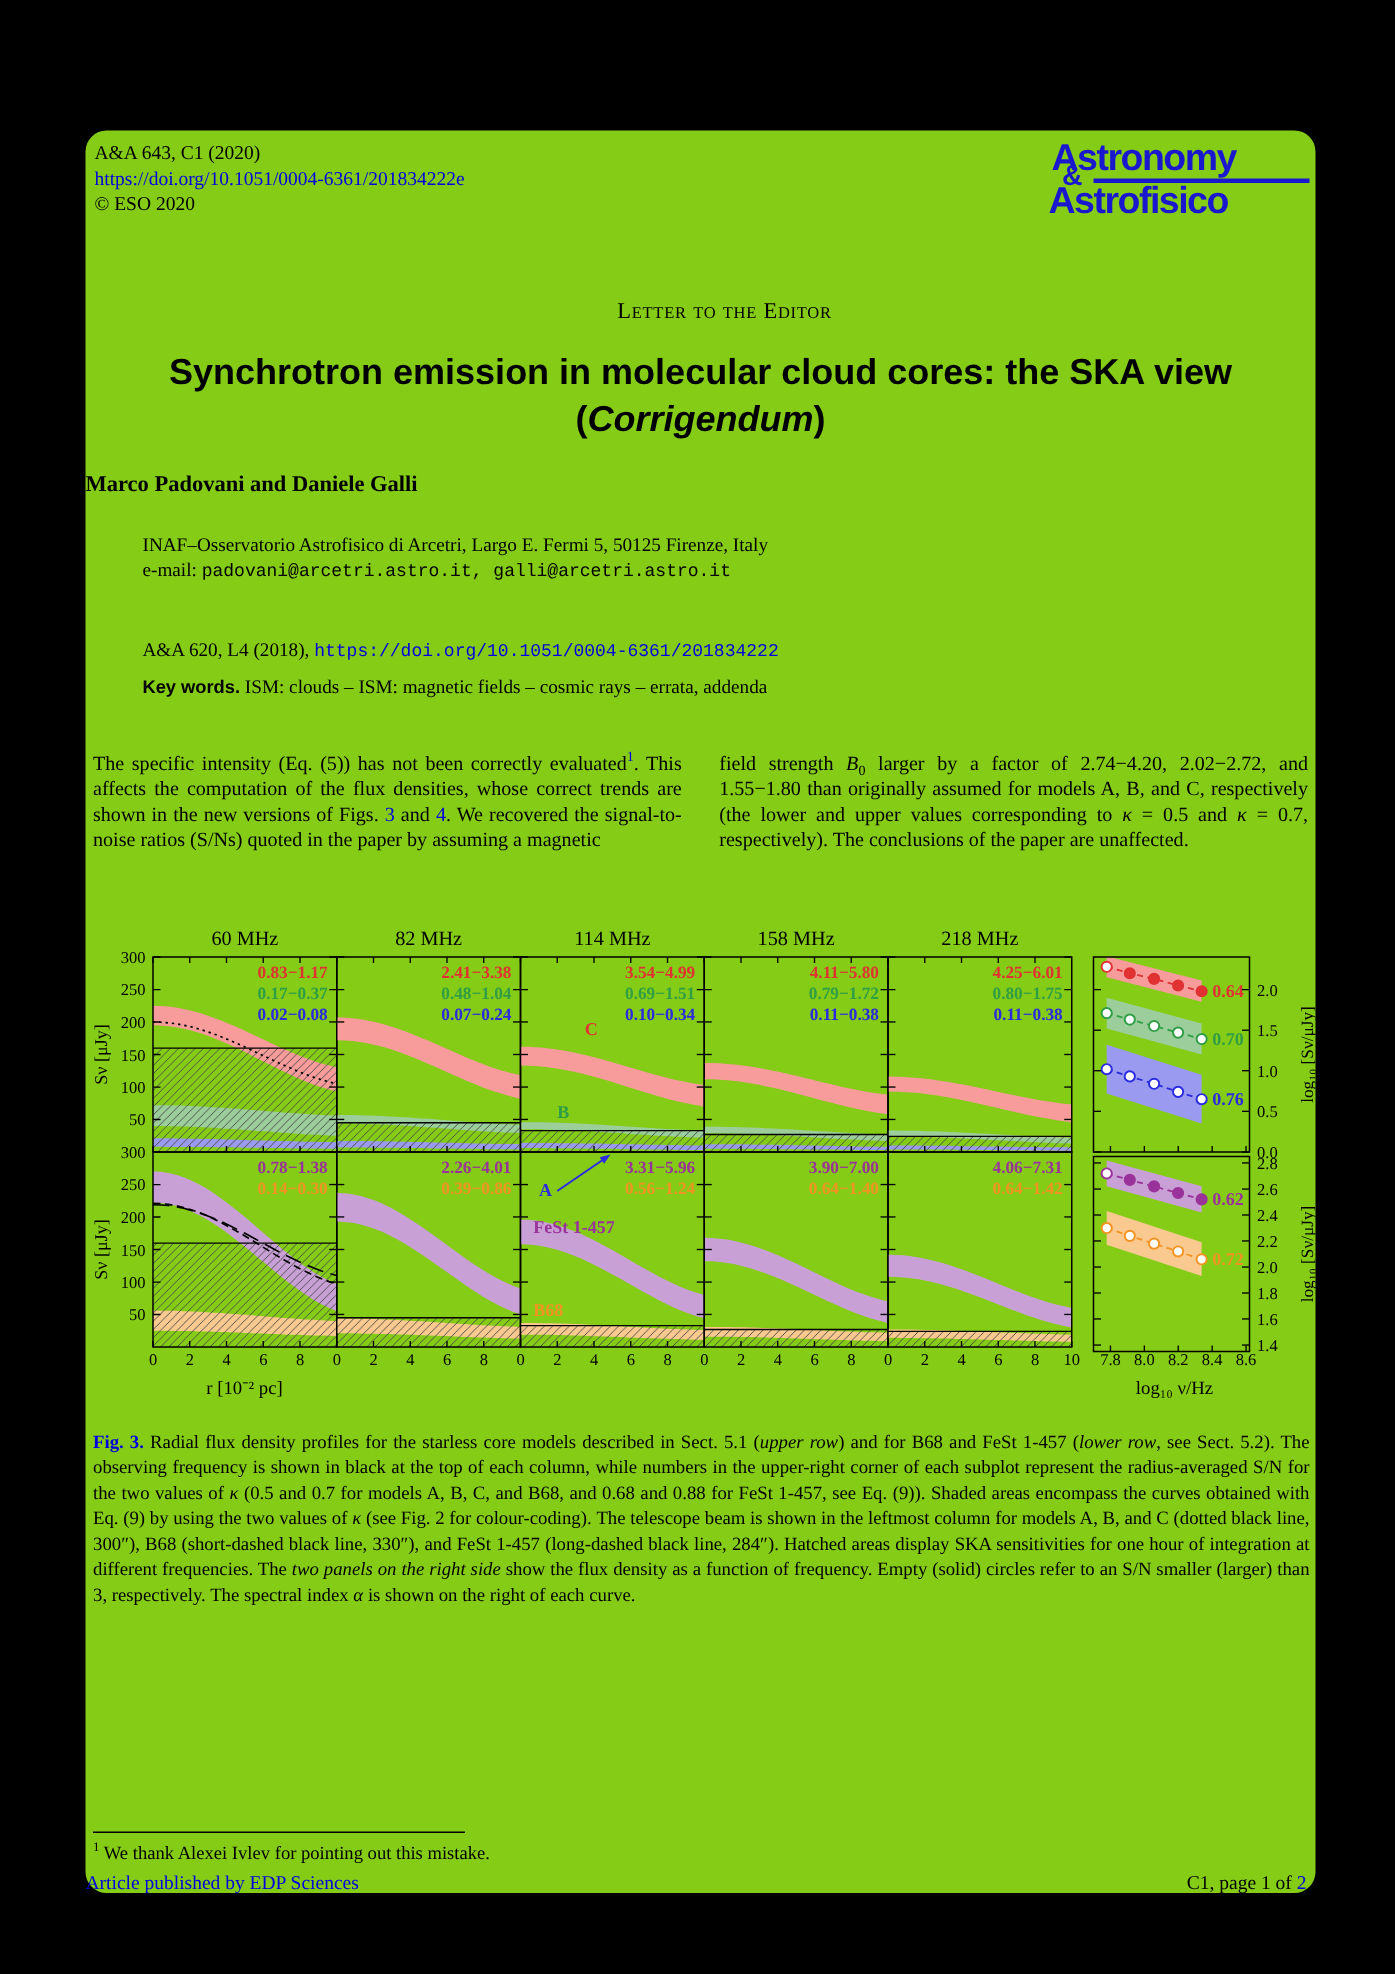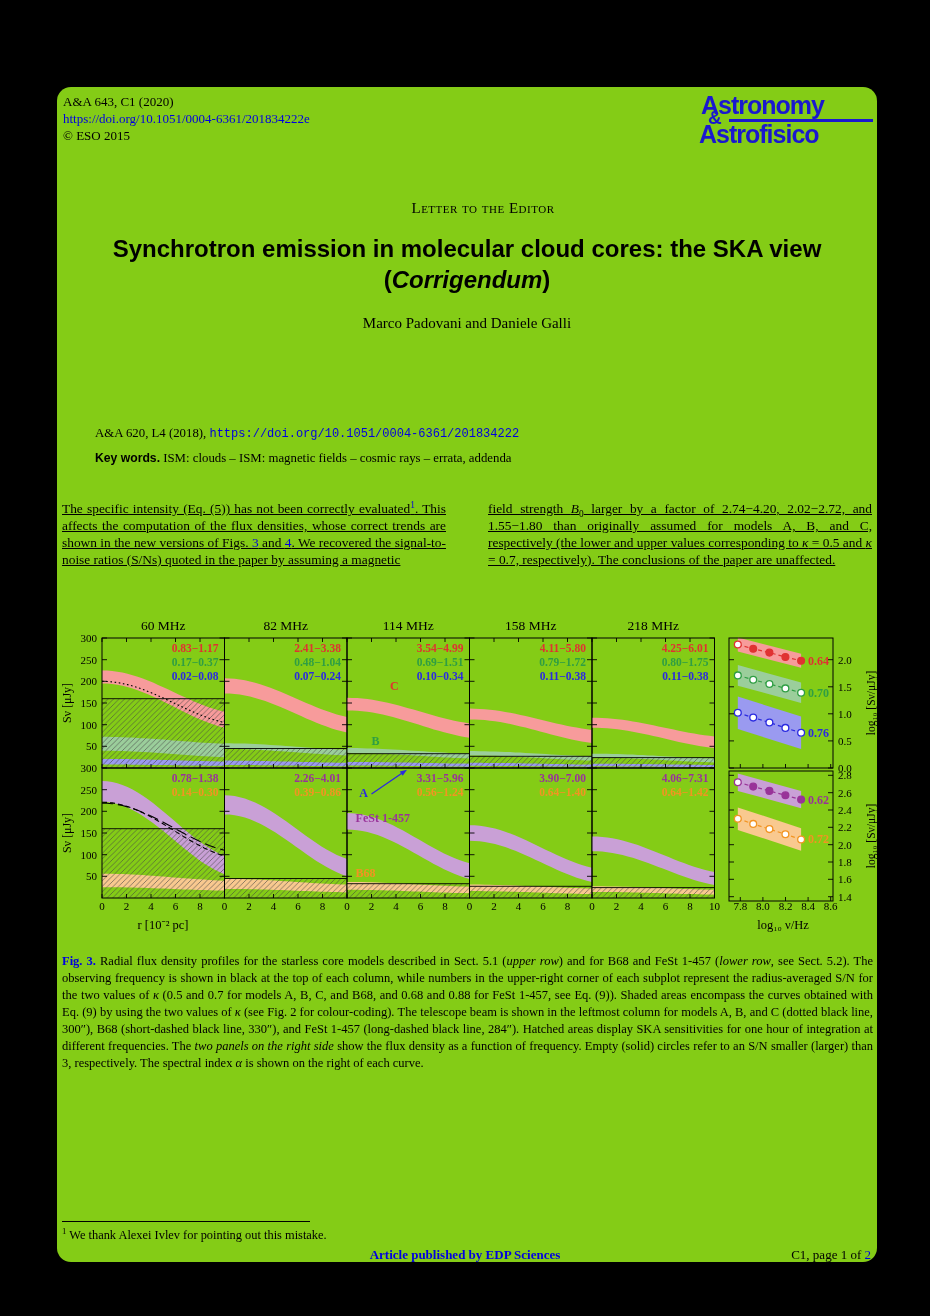--- a/index.html
+++ b/index.html
@@ -7,68 +7,74 @@
   .page{position:absolute;left:57px;top:87px;width:820px;height:1175px;background:#84cc16;color:#000;border-radius:14px;}
   .hdr{position:absolute;left:6px;top:6px;font-size:13px;line-height:17px;}
   .lk{color:#0000e0;}
   .logo{position:absolute;top:6px;right:2px;width:176px;color:#1a18cf;font-family:"Liberation Sans",sans-serif;font-weight:700;}
   .logo .l1{display:block;font-size:25px;letter-spacing:-1px;padding-left:2px;line-height:1;}
   .logo .rule{position:absolute;left:30px;right:2px;top:26px;height:2.5px;background:#1a18cf;}
   .logo .amp{position:absolute;left:9px;top:14px;font-size:19px;}
   .logo .l2{display:block;font-size:25px;letter-spacing:-1px;margin-top:4px;line-height:1;}
   .letter{position:absolute;left:0;right:12px;top:113px;text-align:center;font-variant:small-caps;font-size:15px;letter-spacing:.5px;margin-left:44px;}
   .title{position:absolute;left:0;right:0;top:146px;text-align:center;font-family:"Liberation Sans",sans-serif;font-weight:700;font-size:24px;line-height:31px;}
-  .authors{position:absolute;left:0;right:0;top:228px;text-align:center;font-size:15px;}
+  .authors{position:absolute;left:0;right:0;top:228px;font-size:15px;font-weight:bold;}
   .affil{position:absolute;left:38px;top:268px;font-size:12.8px;line-height:17px;}
   .mono{font-family:"Liberation Mono","DejaVu Sans Mono",monospace;font-size:12px;}
   .prevref{position:absolute;left:38px;top:317px;font-size:12.8px;margin-top:22px;}
   .kw{position:absolute;left:38px;top:364px;font-size:12.8px;}
   .kw b{font-family:"Liberation Sans",sans-serif;font-size:12.2px;}
-  .body-cols{position:absolute;left:5px;right:5px;top:414px;display:flex;gap:42px;text-decoration:underline;}
+  .body-cols{position:absolute;left:5px;right:5px;top:414px;display:flex;gap:25px;}
   .col{flex:1;font-size:13.4px;line-height:16.9px;text-align:justify;}
   .i{font-style:italic;margin-top:12px;}
   .sup{vertical-align:super;font-size:70%;line-height:0;}
   .sub{vertical-align:sub;font-size:70%;line-height:0;}
   .fig-wrap{position:absolute;left:0;top:531px;width:820px;height:320px;}
   .caption{position:absolute;left:5px;right:4px;top:866px;font-size:12.5px;line-height:17px;text-align:justify;}
   .caption .figlab{color:#0000e0;font-weight:700;}
   .fnrule{position:absolute;left:5px;top:1134px;width:248px;border-top:1.2px solid #000;}
   .footnote{position:absolute;left:5px;top:1141px;font-size:12.4px;text-align:center;}
   .footer{position:absolute;left:0;right:4px;top:1160px;font-size:13px;}
-  .footer .center{position:absolute;left:0;right:0;text-align:center;font-weight:bold;}
+  .footer .center{position:absolute;left:0;right:0;text-align:left;}
   .footer .right{position:absolute;right:2px;margin-left:39px;}
   text{font-family:"Liberation Serif",serif;}
 </style>
 </head>
 <body>
 
 <div class="page">
 
   <div class="hdr">
     <div>A&amp;A 643, C1 (2020)</div>
     <div class="lk">https://doi.org/10.1051/0004-6361/201834222e</div>
-    <div>© ESO 2015</div>
+    <div>© ESO 2020</div>
   </div>
 
   <div class="logo">
     <span class="l1">Astronomy</span>
     <span class="rule"></span>
     <span class="amp">&amp;</span>
     <span class="l2">Astrofisico</span>
   </div>
 
   <div class="letter">Letter to the Editor</div>
 
   <div class="title">
     <div>Synchrotron emission in molecular cloud cores: the SKA view</div>
     <div><span>(</span><span class="i">Corrigendum</span><span>)</span></div>
   </div>
 
   <div class="authors">Marco Padovani and Daniele Galli</div>
 
+  <div class="affil">
+    <div>INAF–Osservatorio Astrofisico di Arcetri, Largo E. Fermi 5, 50125 Firenze, Italy</div>
+    <div>
+      <span>e-mail: </span><span class="mono">padovani@arcetri.astro.it, galli@arcetri.astro.it</span>
+    </div>
+  </div>
 
   <div class="prevref">
     <span>A&amp;A 620, L4 (2018), </span><span class="mono lk">https://doi.org/10.1051/0004-6361/201834222</span>
   </div>
 
   <div class="kw">
     <b>Key words.</b><span> ISM: clouds – ISM: magnetic fields – cosmic rays – errata, addenda</span>
   </div>
 
   <div class="body-cols">

